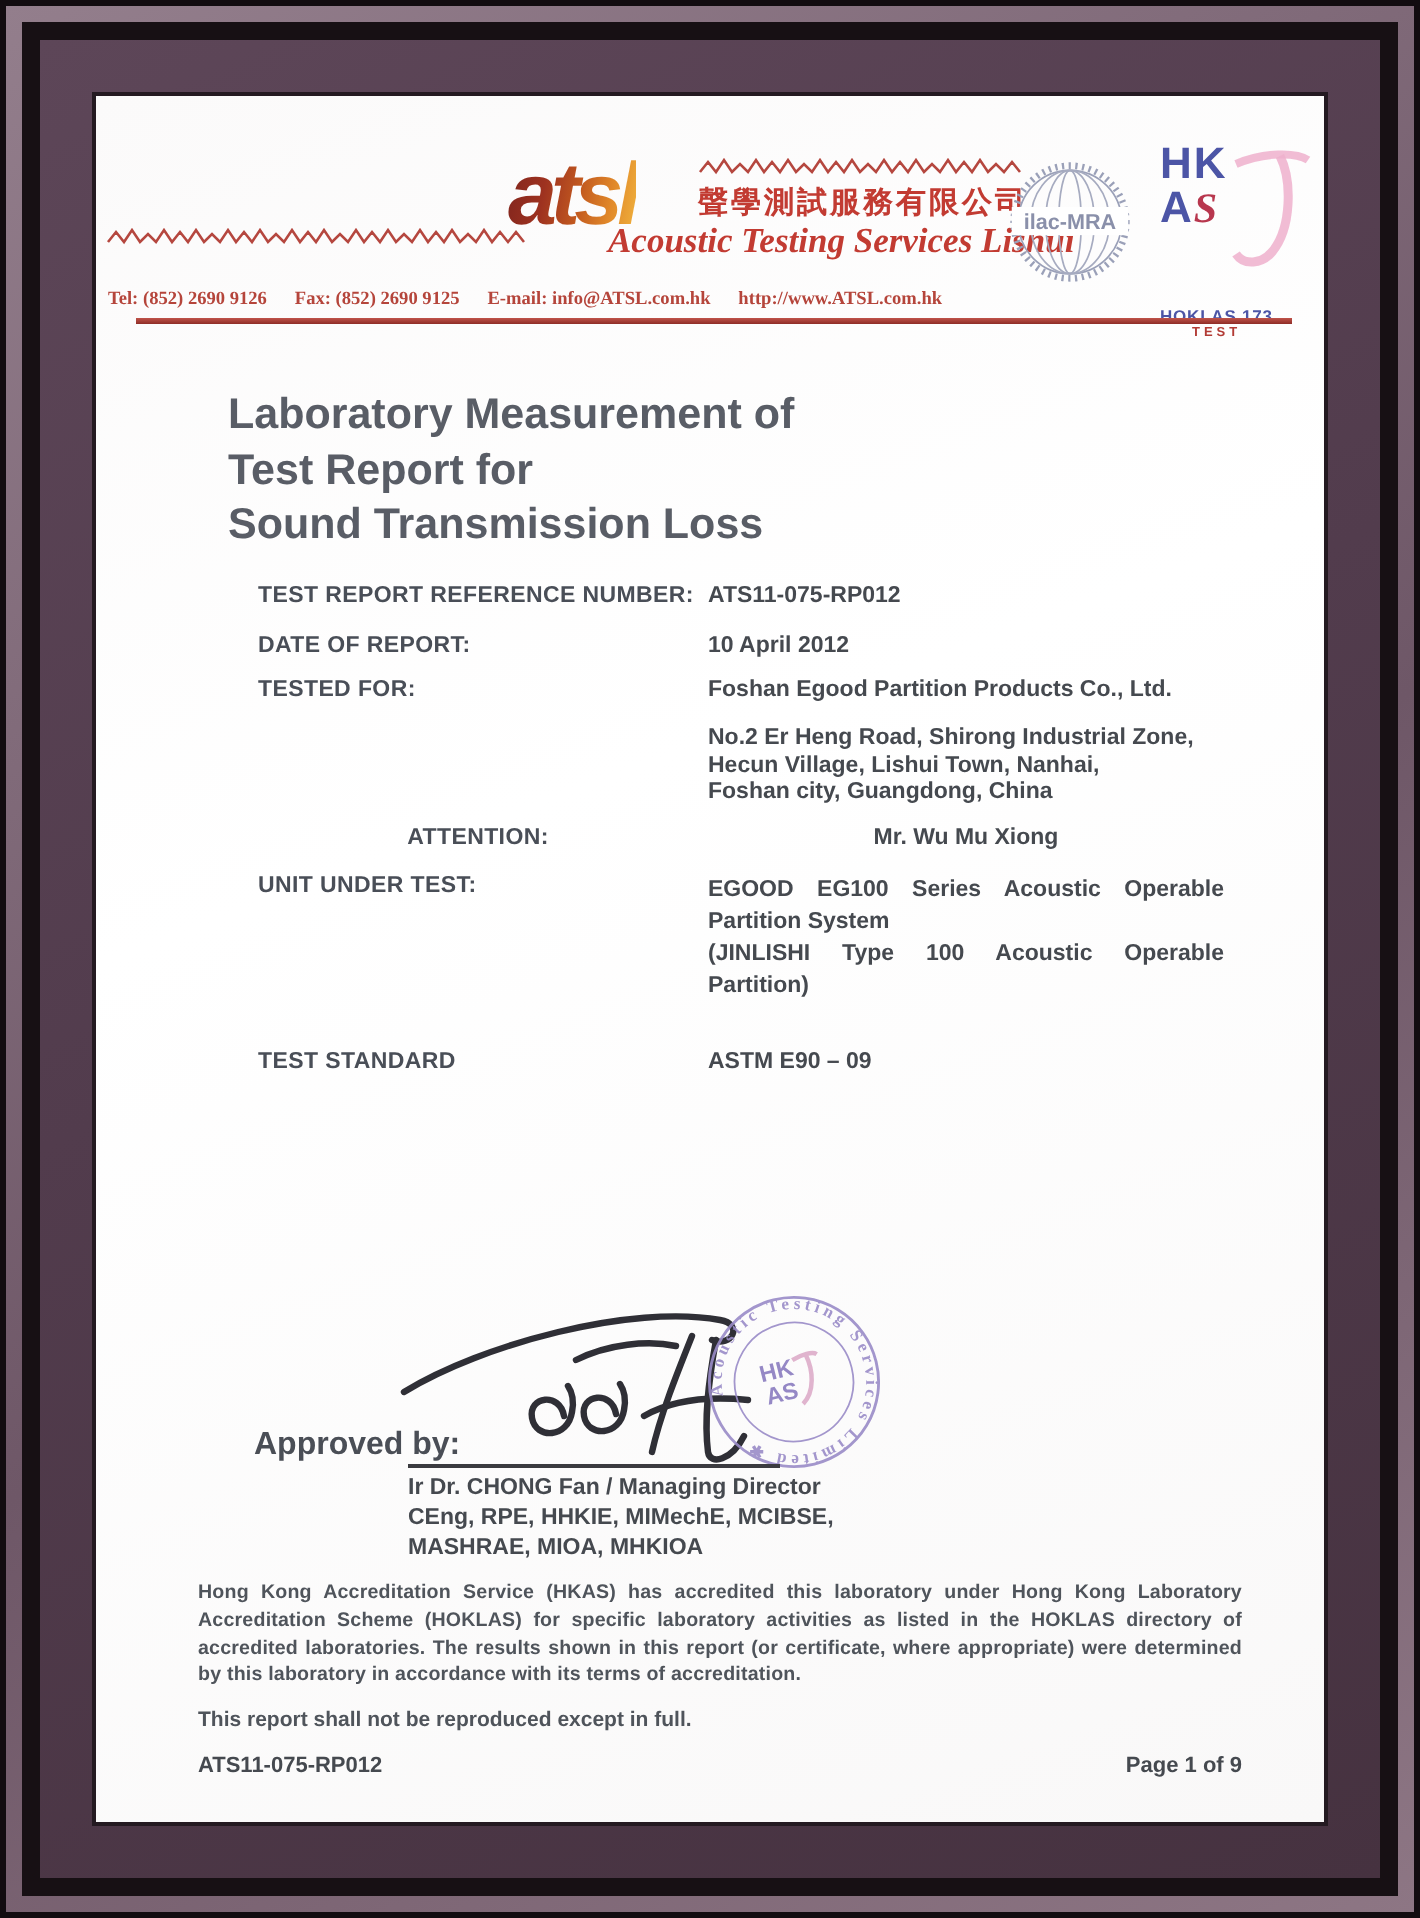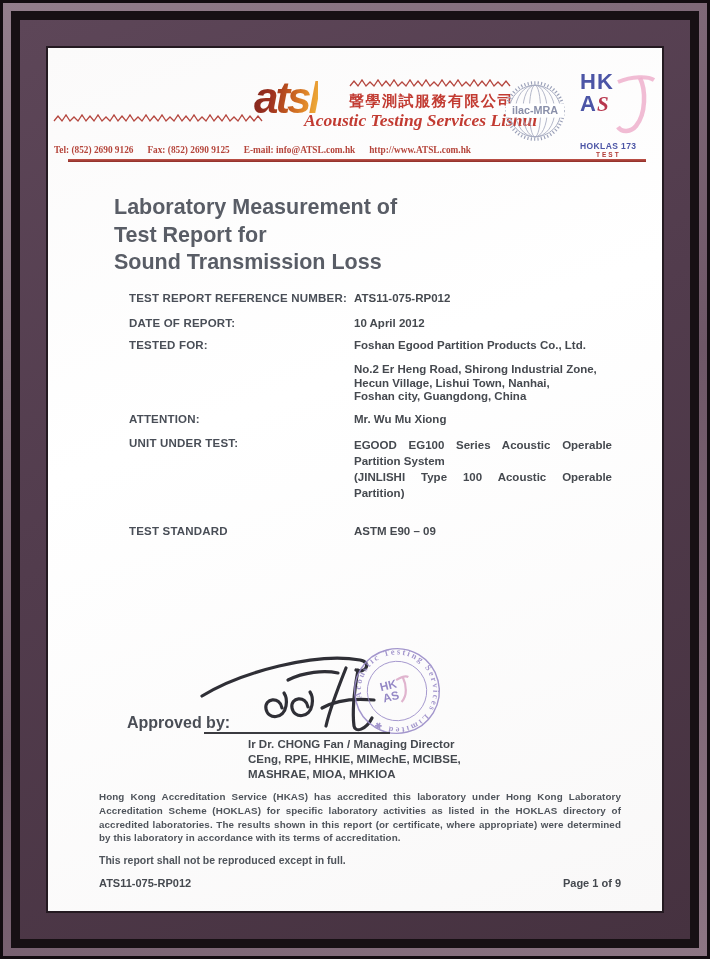--- a/index.html
+++ b/index.html
@@ -34,21 +34,21 @@
   .hoklas-sub{font-weight:bold;color:#b23b35;font-size:6.5px;letter-spacing:2px;}
   
   .title{font-size:21.5px;font-weight:bold;color:#595d66;line-height:27.5px;}
   
   .row-label{position:absolute;left:0;width:220px;font-size:11.5px;font-weight:bold;color:#494e57;letter-spacing:0.2px;}
   .row-value{position:absolute;left:225px;width:258px;font-size:11.5px;font-weight:bold;color:#45494f;white-space:pre-line;line-height:13.5px;}
   .just{text-align:justify;}
   
   .approved{font-size:16px;font-weight:bold;color:#4a4e56;}
   .sig-line{border-top:2px solid #3b3b40;}
-  .name-block{font-size:11.5px;font-weight:bold;color:#45494f;line-height:15px;white-space:pre-line;margin-left:44px;}
+  .name-block{font-size:11.5px;font-weight:bold;color:#45494f;line-height:15px;white-space:pre-line;}
   
   .foot-para{font-size:9.8px;font-weight:bold;color:#4f545b;line-height:13.8px;text-align:justify;letter-spacing:0.1px;}
   .foot-note{font-size:10.5px;font-weight:bold;color:#4f545b;}
   .foot-row{display:flex;justify-content:space-between;font-size:11px;font-weight:bold;color:#45494f;}
   .stamp-wrap{transform:rotate(-14deg);opacity:0.9;}
 </style>
 </head>
 <body>
 
 <div class="frame-outer">
@@ -85,21 +85,21 @@
 
       <div class="abs" style="left:532px;top:24px;width:78px;">
         <div class="hkas-letters">HK</div>
         <div>
           <span class="hkas-letters">A</span><span class="hkas-s">S</span>
         </div>
         <svg class="abs" style="left:26px;top:2px;" width="52" height="66" viewBox="0 0 52 66">
           <path d="M12 8 C26 2 42 2 48 6" fill="none" stroke="#eeb0cc" stroke-width="4" opacity="0.85"></path>
           <path d="M34 4 C40 16 40 40 30 52 C25 58 16 59 12 53" fill="none" stroke="#eeb0cc" stroke-width="4.5" opacity="0.85"></path>
         </svg>
-        <div style="margin-top:24px;">
+        <div style="margin-top:36px;">
           <div class="hoklas">HOKLAS 173</div>
           <div class="hoklas-sub" style="margin-left:16px;">TEST</div>
         </div>
       </div>
 
       <div class="abs addr" style="left:6px;top:97px;">Tel: (852) 2690 9126      Fax: (852) 2690 9125      E-mail: info@ATSL.com.hk      http://www.ATSL.com.hk</div>
 
       <div class="abs red-rule" style="left:20px;top:111px;width:578px;"></div>
 
       <div class="abs" style="left:66px;top:146px;">
@@ -119,21 +119,21 @@
       <div class="abs" style="left:81px;top:291px;width:490px;height:14px;">
         <span class="row-label">TESTED FOR:</span>
         <span class="row-value">Foshan Egood Partition Products Co., Ltd.</span>
       </div>
       <div class="abs" style="left:81px;top:315px;width:490px;height:42px;">
         <span class="row-label"></span>
         <span class="row-value">No.2 Er Heng Road, Shirong Industrial Zone,
 Hecun Village, Lishui Town, Nanhai,
 Foshan city, Guangdong, China</span>
       </div>
-      <div class="abs" style="left:81px;top:365px;width:490px;height:14px;">
+      <div class="abs" style="left:81px;top:365px;width:490px;height:14px;text-align:center;">
         <span class="row-label">ATTENTION:</span>
         <span class="row-value">Mr. Wu Mu Xiong</span>
       </div>
       <div class="abs" style="left:81px;top:389px;width:490px;height:66px;">
         <span class="row-label">UNIT UNDER TEST:</span>
         <span class="row-value just" style="line-height:16px;">EGOOD EG100 Series Acoustic Operable Partition System
 (JINLISHI Type 100 Acoustic Operable Partition)</span>
       </div>
       <div class="abs" style="left:81px;top:477px;width:490px;height:14px;">
         <span class="row-label">TEST STANDARD</span>

